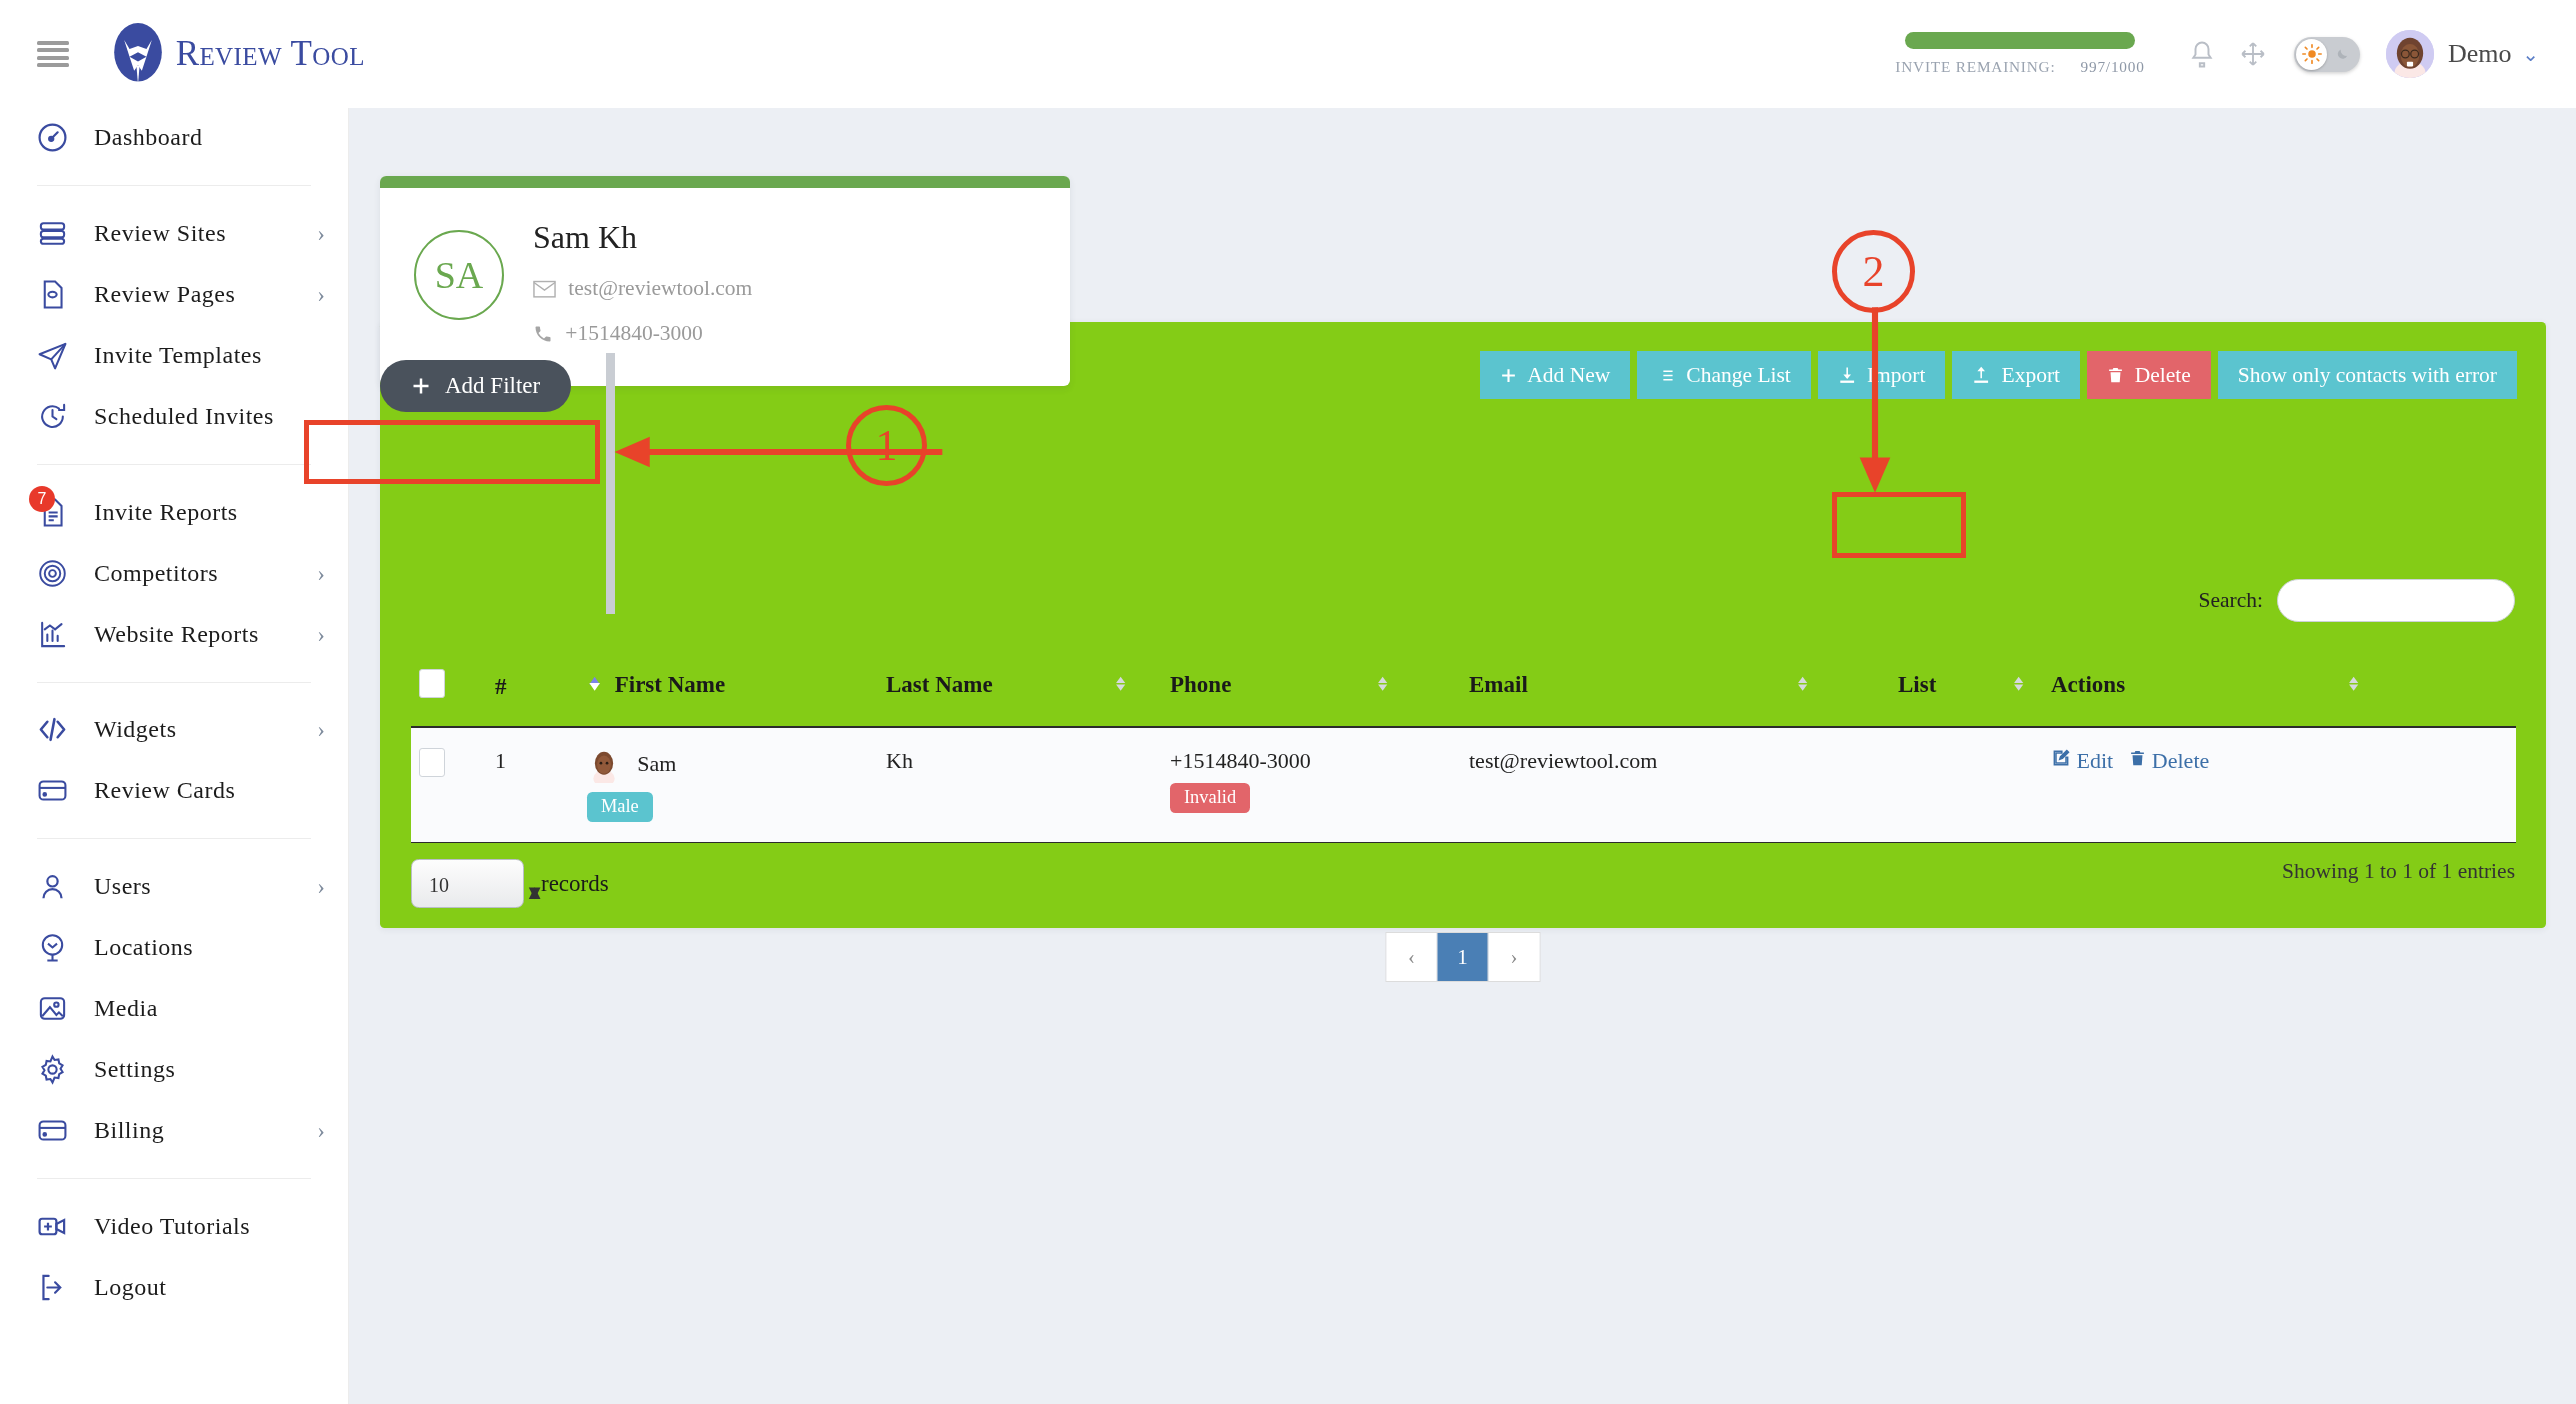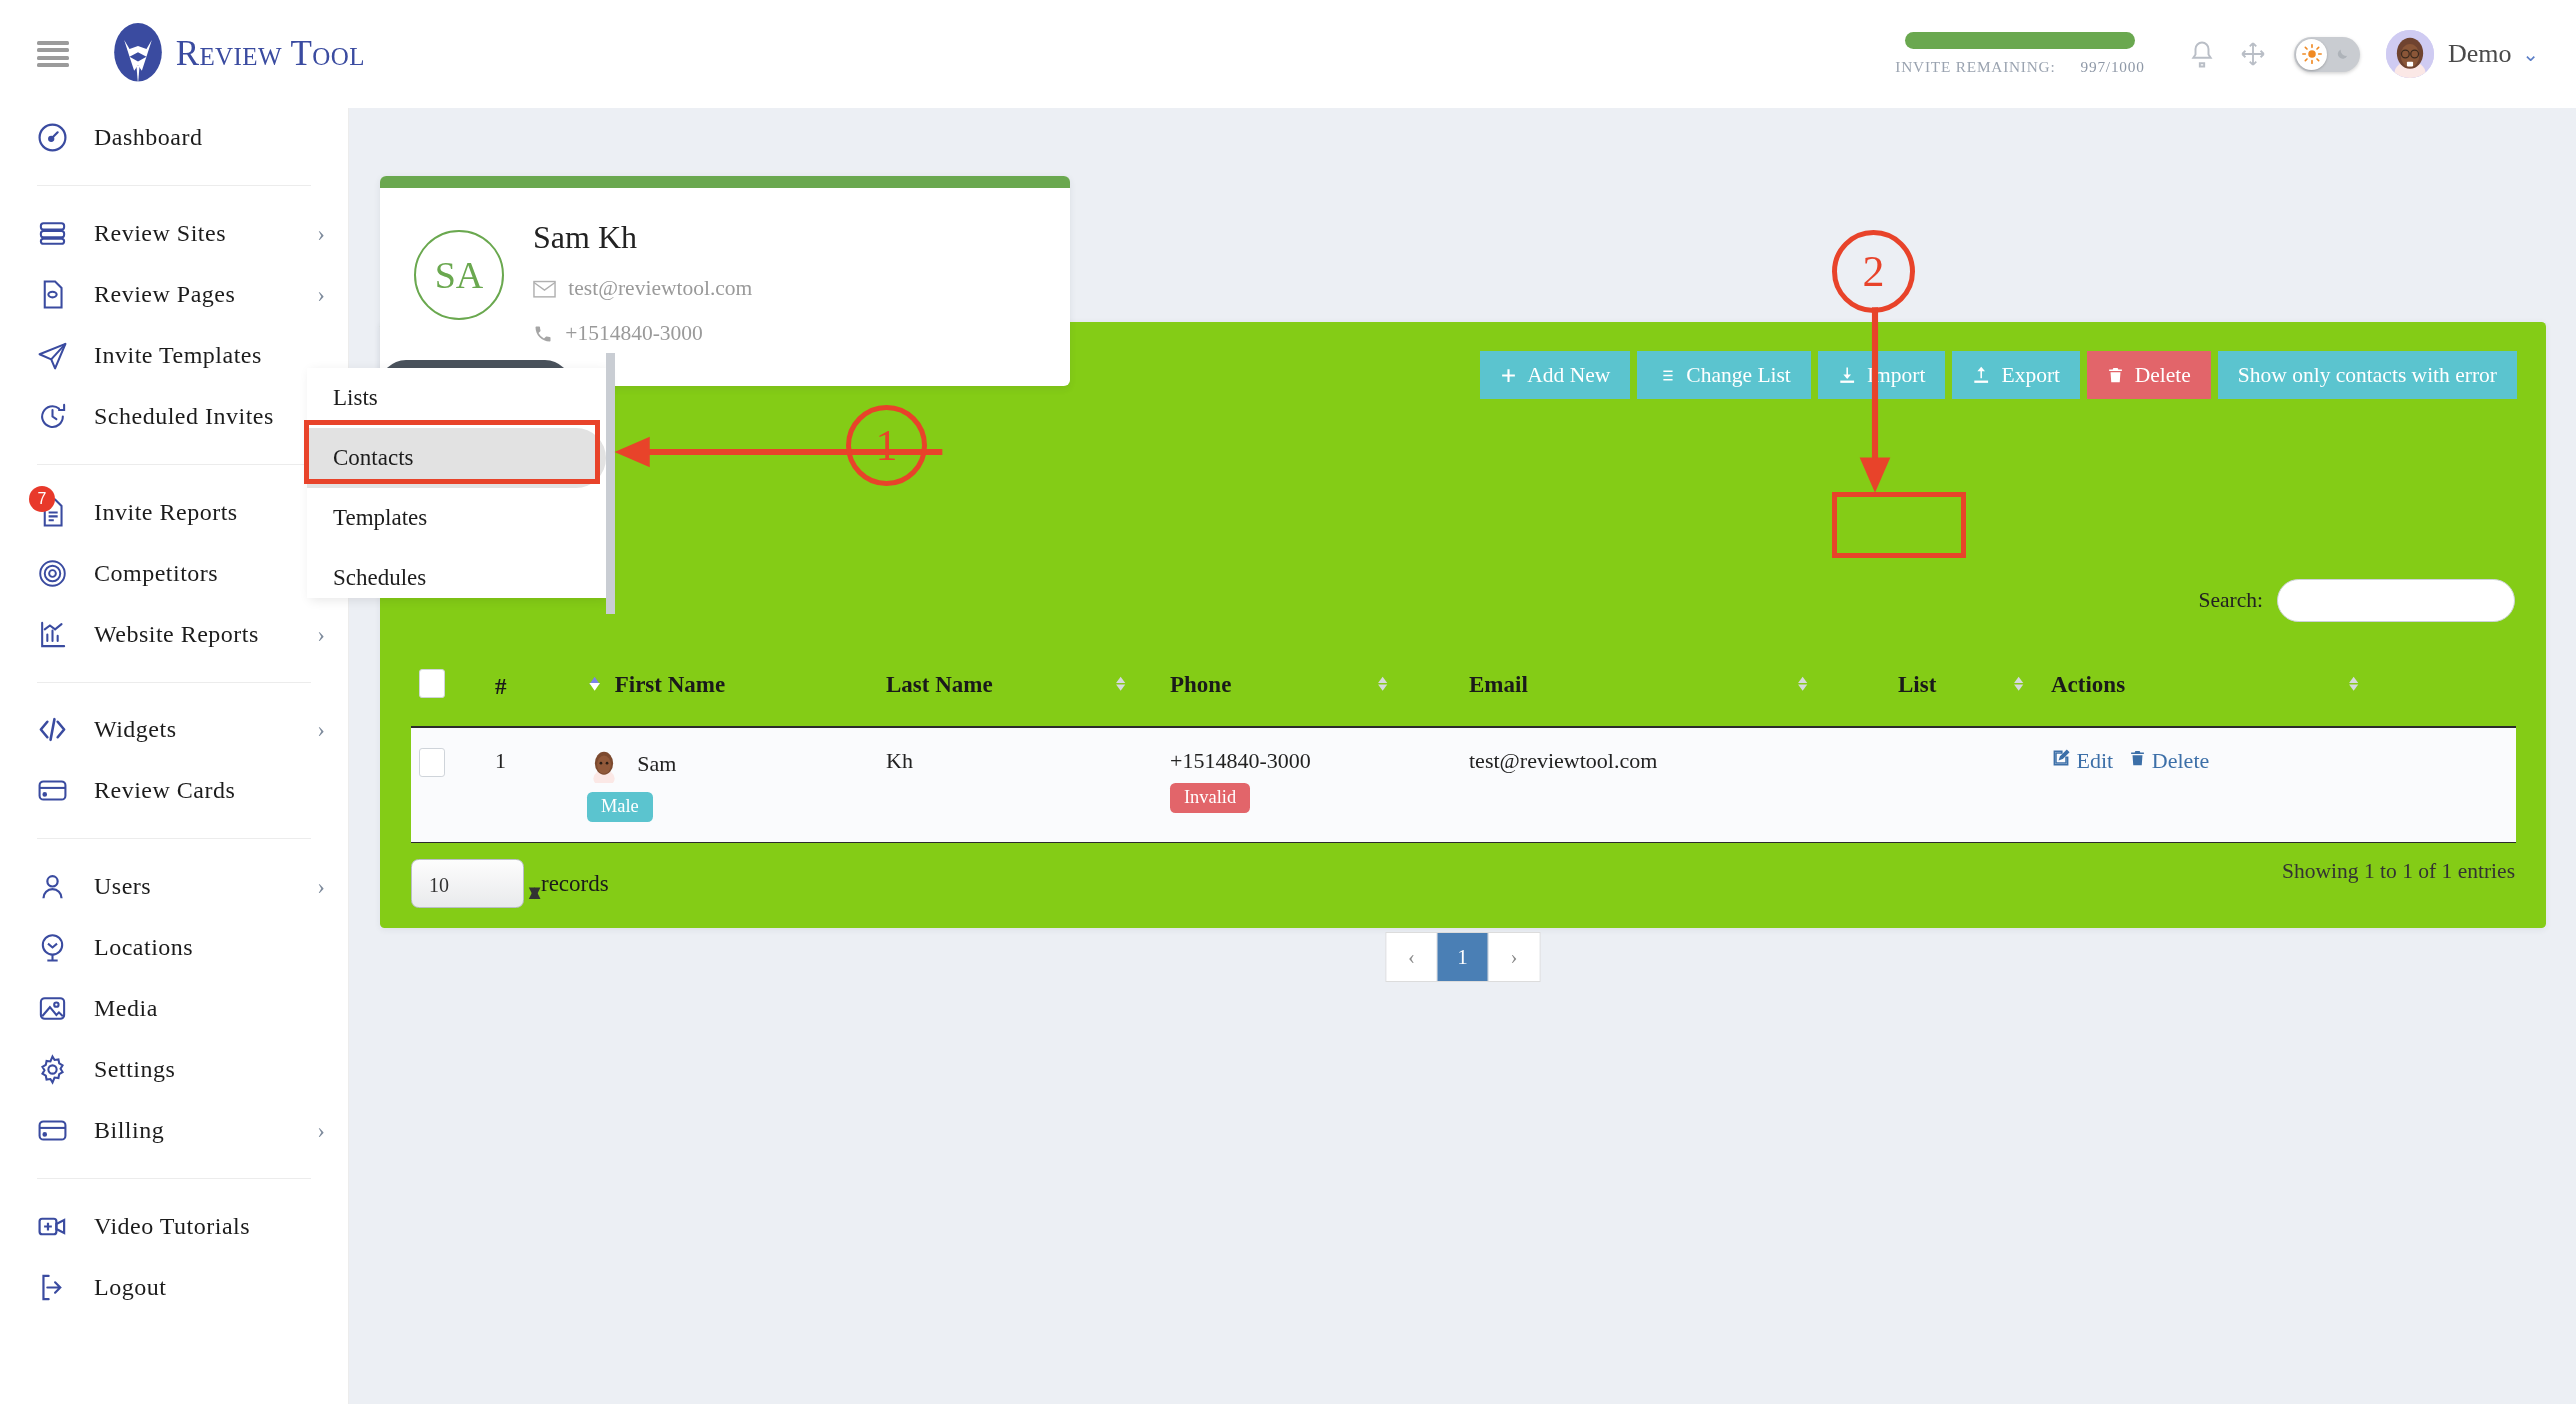--- a/index.html
+++ b/index.html
@@ -638,26 +638,20 @@
       <span class="nav-ico">
         <svg width="31" height="31" viewBox="0 0 24 24" fill="none" stroke="#3a4ba0" stroke-width="1.7" stroke-linecap="round">
             <path d="M9 3H5v18h4"></path>
             <path d="M14 8l4 4-4 4M8 12h10"></path>
           </svg>
       </span>
       <span class="nav-label">Logout</span>
     </div>
   </div>
 
-  <div class="flyout">
-    <div class="fly-item">Lists</div>
-    <div class="fly-item active">Contacts</div>
-    <div class="fly-item">Templates</div>
-    <div class="fly-item">Schedules</div>
-  </div>
 
   <div class="hl-box" style="left:304px; top:420px; width:296px; height:64px;"></div>
   <div class="hl-box" style="left:1832px; top:492px; width:134px; height:66px;"></div>
 
   <svg class="anno" style="left:613px; top:429px;" width="337" height="46" viewBox="0 0 440 60">
     <line x1="430" y1="30" x2="45" y2="30" stroke="#e8432a" stroke-width="8"></line>
     <path d="M2 30 L48 10 L48 50 Z" fill="#e8432a"></path>
   </svg>
   <div class="anno anno-circle" style="left:846px; top:405px; width:81px; height:81px;">1</div>
 

